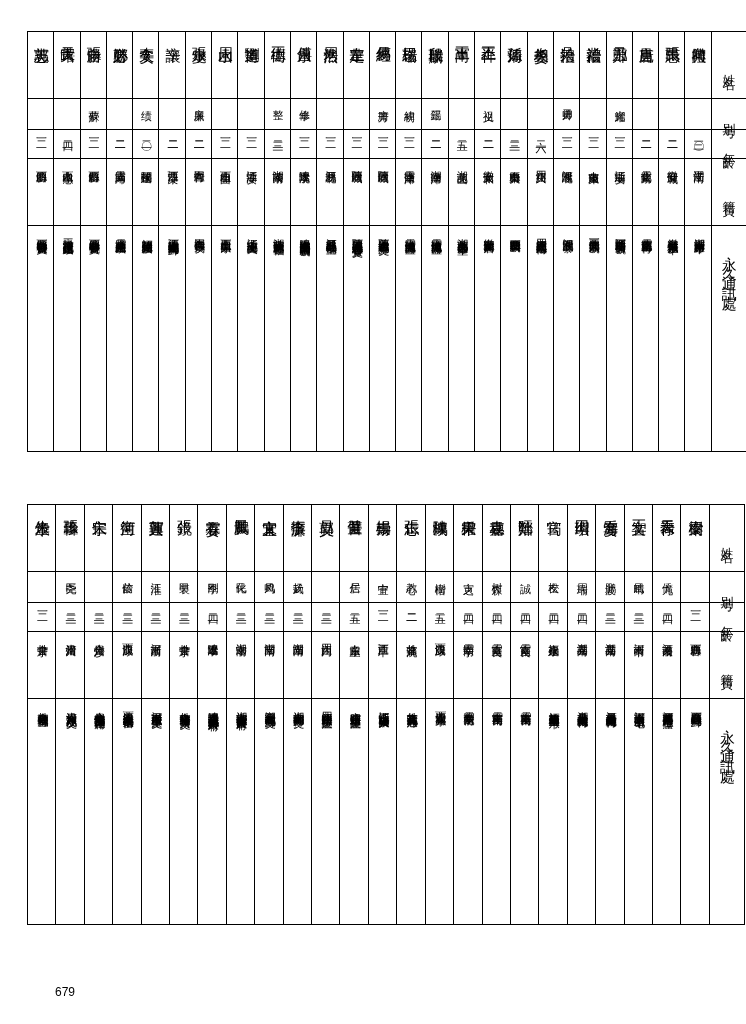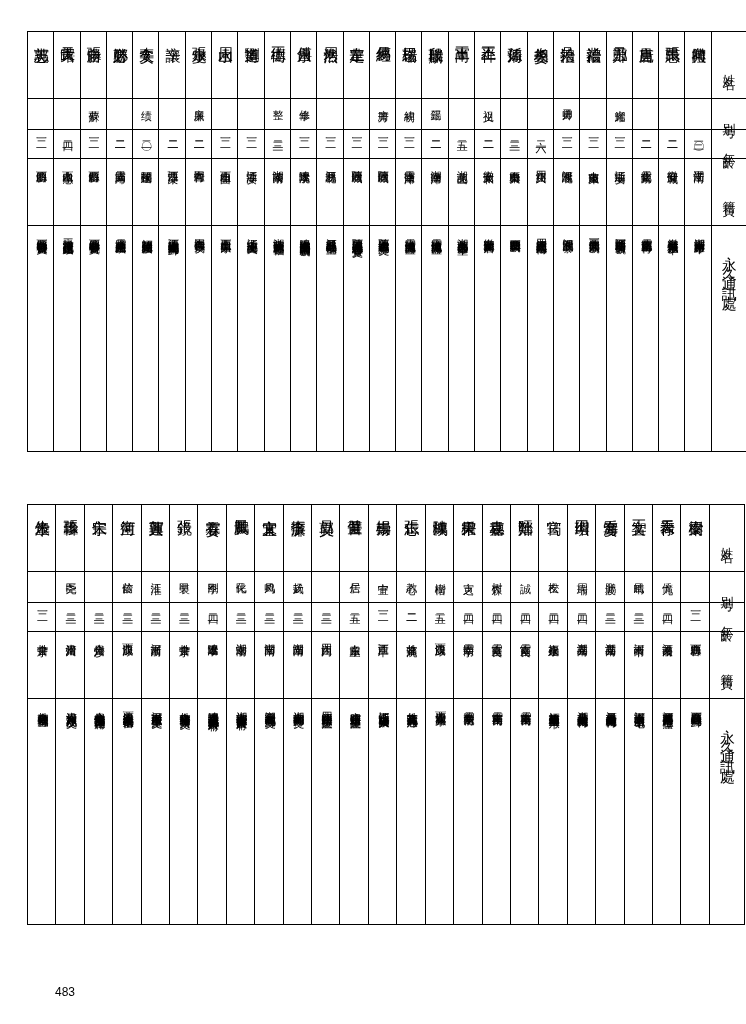--- a/index.html
+++ b/index.html
@@ -1425,14 +1425,14 @@
             <td class="hdr addr" style="width: 34px;">
               <div class="cell center">
                 <span class="vtext">永久通訊處</span>
               </div>
             </td>
           </tr>
       </tbody>
     </table>
   </div>
 
-  <div class="pagenum">483</div>
+  <div class="pagenum">679</div>
 </div>
 
 </body></html>

